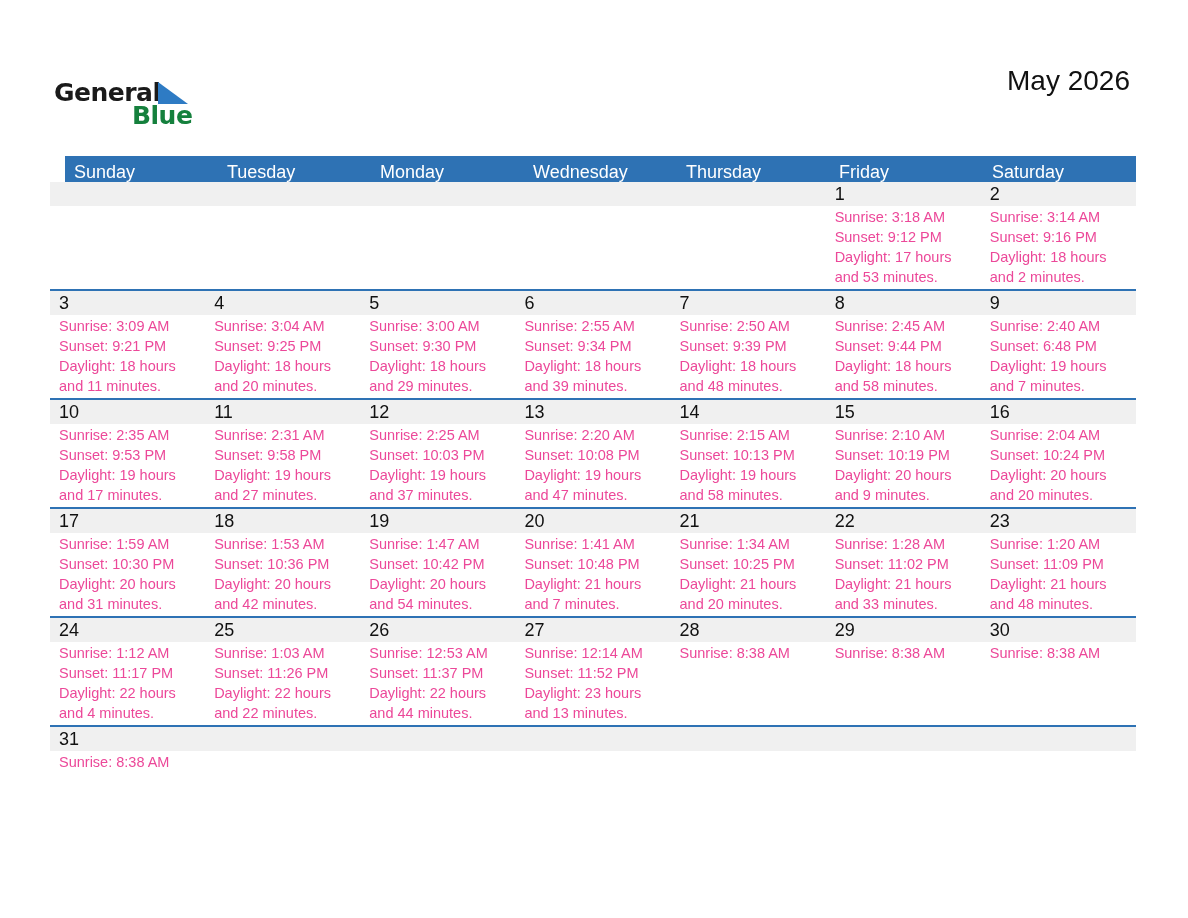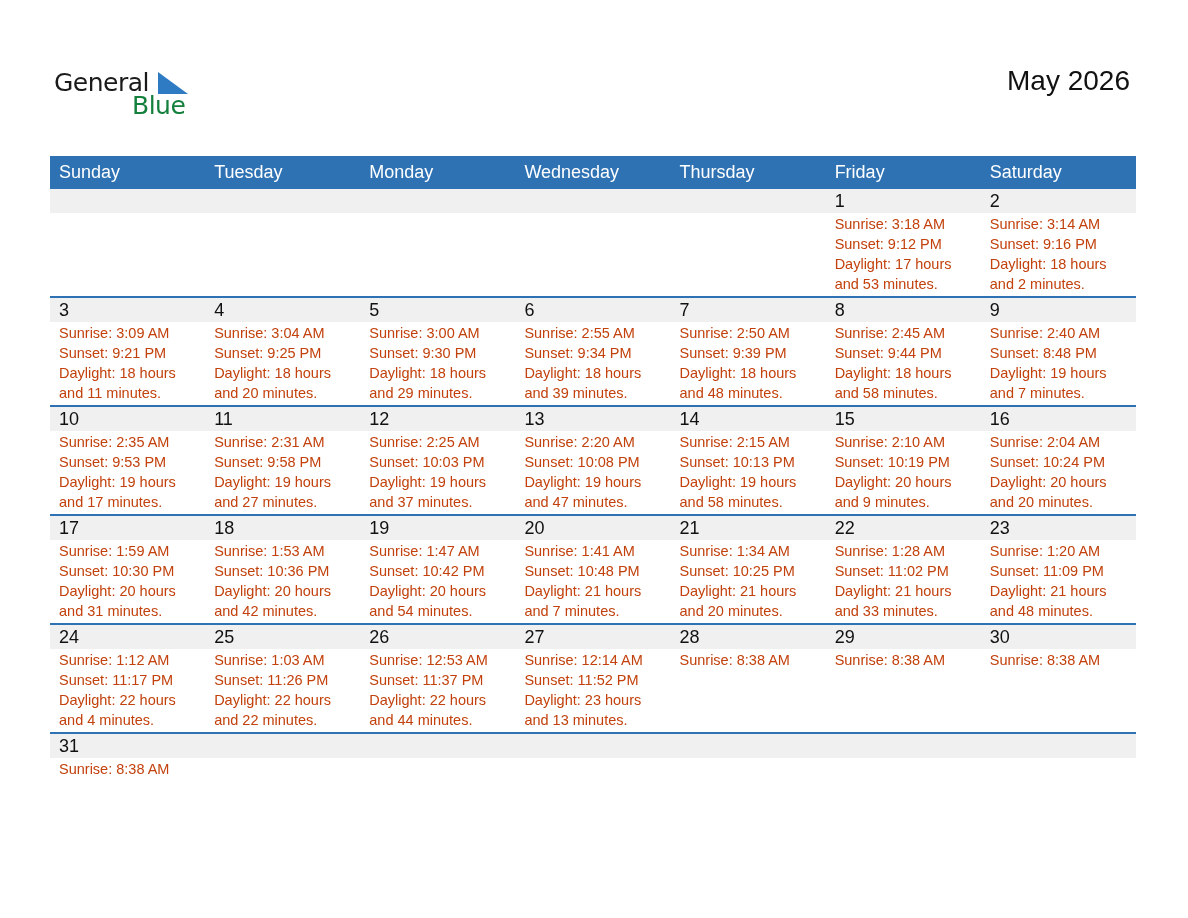--- a/index.html
+++ b/index.html
@@ -1,34 +1,34 @@
 <!DOCTYPE html>
 <html><head>
 <meta charset="utf-8">
 <style>
   html, body { margin: 0; padding: 0; background: #ffffff; }
   body { width: 1188px; height: 918px; position: relative; overflow: hidden;
          font-family: "Liberation Sans", sans-serif; color: #1a1a1a; }
-  .logo { position: absolute; left: 54px; top: 68px; width: 140px; height: 52px; }
+  .logo { position: absolute; left: 54px; top: 78px; width: 140px; height: 52px; font-weight: bold; }
   .logo .general { position: absolute; left: 0; top: 0; font-family: "DejaVu Sans", sans-serif;
          font-size: 25px; color: #1a1a1a; letter-spacing: -0.5px; line-height: 30px; }
   .logo .blue { position: absolute; left: 78px; top: 24px; font-family: "DejaVu Sans", sans-serif;
          font-size: 25px; color: #15803d; letter-spacing: -0.5px; line-height: 28px; }
   .title { position: absolute; right: 58px; top: 58px; font-size: 28px; line-height: 46px; color: #111; }
   .subtitle { position: absolute; right: 58px; top: 117px; font-size: 24px; line-height: 30px; color: #111; margin-top: 44px; }
   .calendar { position: absolute; left: 50px; top: 156px; width: 1086px; }
-  .head-row { display: flex; background: #2e72b4; height: 33px; }
+  .head-row { display: flex; background: #2e72b4; height: 26px; margin-left: 15px; }
   .head-cell { width: 155.14px; color: #ffffff; font-size: 18px; line-height: 33px; padding-left: 9px; box-sizing: border-box; }
   .week { border-bottom: 2px solid #2e72b4; }
   .week.last { border-bottom: none; }
   .date-strip { display: flex; background: #f0f0f0; height: 24px; }
   .date-cell { width: 155.14px; font-size: 18px; line-height: 24px; padding-left: 9px; box-sizing: border-box; color: #111; }
   .details { display: flex; height: 83px; }
   .week.last .details { height: 30px; }
-  .detail-cell { width: 155.14px; font-size: 14.5px; line-height: 20px; padding-left: 9px; padding-top: 1px; box-sizing: border-box; color: #c2410c; white-space: nowrap; }
+  .detail-cell { width: 155.14px; font-size: 14.5px; line-height: 20px; padding-left: 9px; padding-top: 1px; box-sizing: border-box; color: #ec4899; white-space: nowrap; }
   .detail-cell div { height: 20px; }
 </style>
 </head>
 <body>
 
 <div class="logo">
   <span class="general">General</span>
   <svg class="logo-tri" style="position:absolute;left:104px;top:4px;" width="30" height="22" viewBox="0 0 30 22">
     <polygon points="0,0 0,22 30,22" fill="#2e7bc4"></polygon>
   </svg>
@@ -121,21 +121,21 @@
             <div>and 48 minutes.</div>
           </div>
           <div class="detail-cell">
             <div>Sunrise: 2:45 AM</div>
             <div>Sunset: 9:44 PM</div>
             <div>Daylight: 18 hours</div>
             <div>and 58 minutes.</div>
           </div>
           <div class="detail-cell">
             <div>Sunrise: 2:40 AM</div>
-            <div>Sunset: 8:48 PM</div>
+            <div>Sunset: 6:48 PM</div>
             <div>Daylight: 19 hours</div>
             <div>and 7 minutes.</div>
           </div>
         </div>
       </div>
       <div class="week">
         <div class="date-strip">
           <div class="date-cell">10</div>
           <div class="date-cell">11</div>
           <div class="date-cell">12</div>

